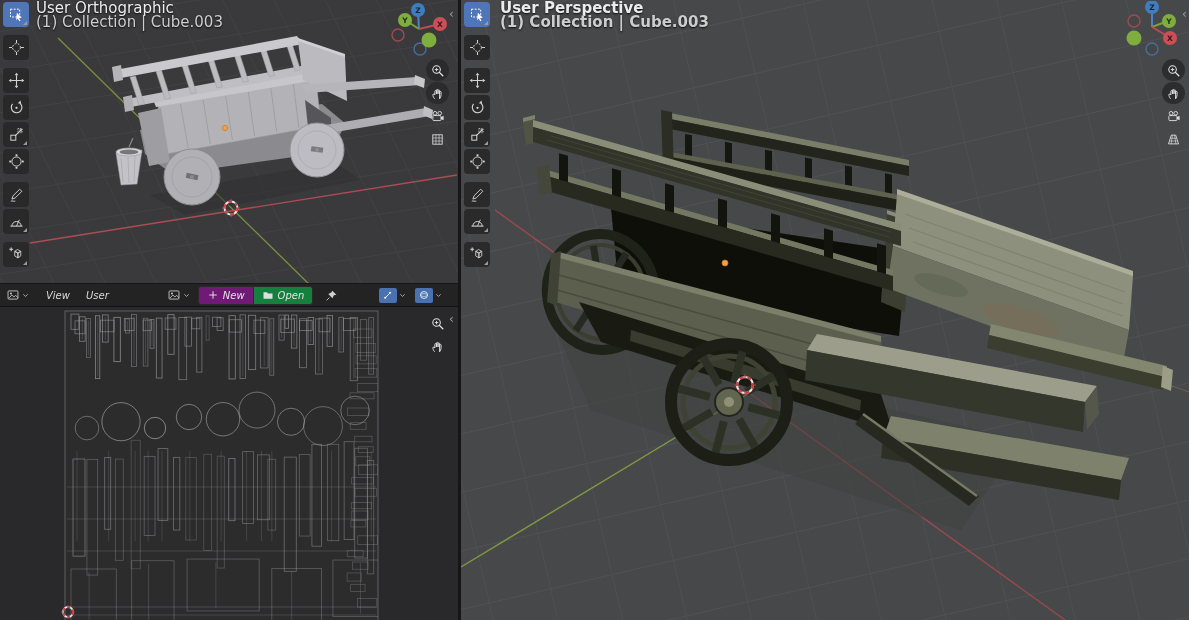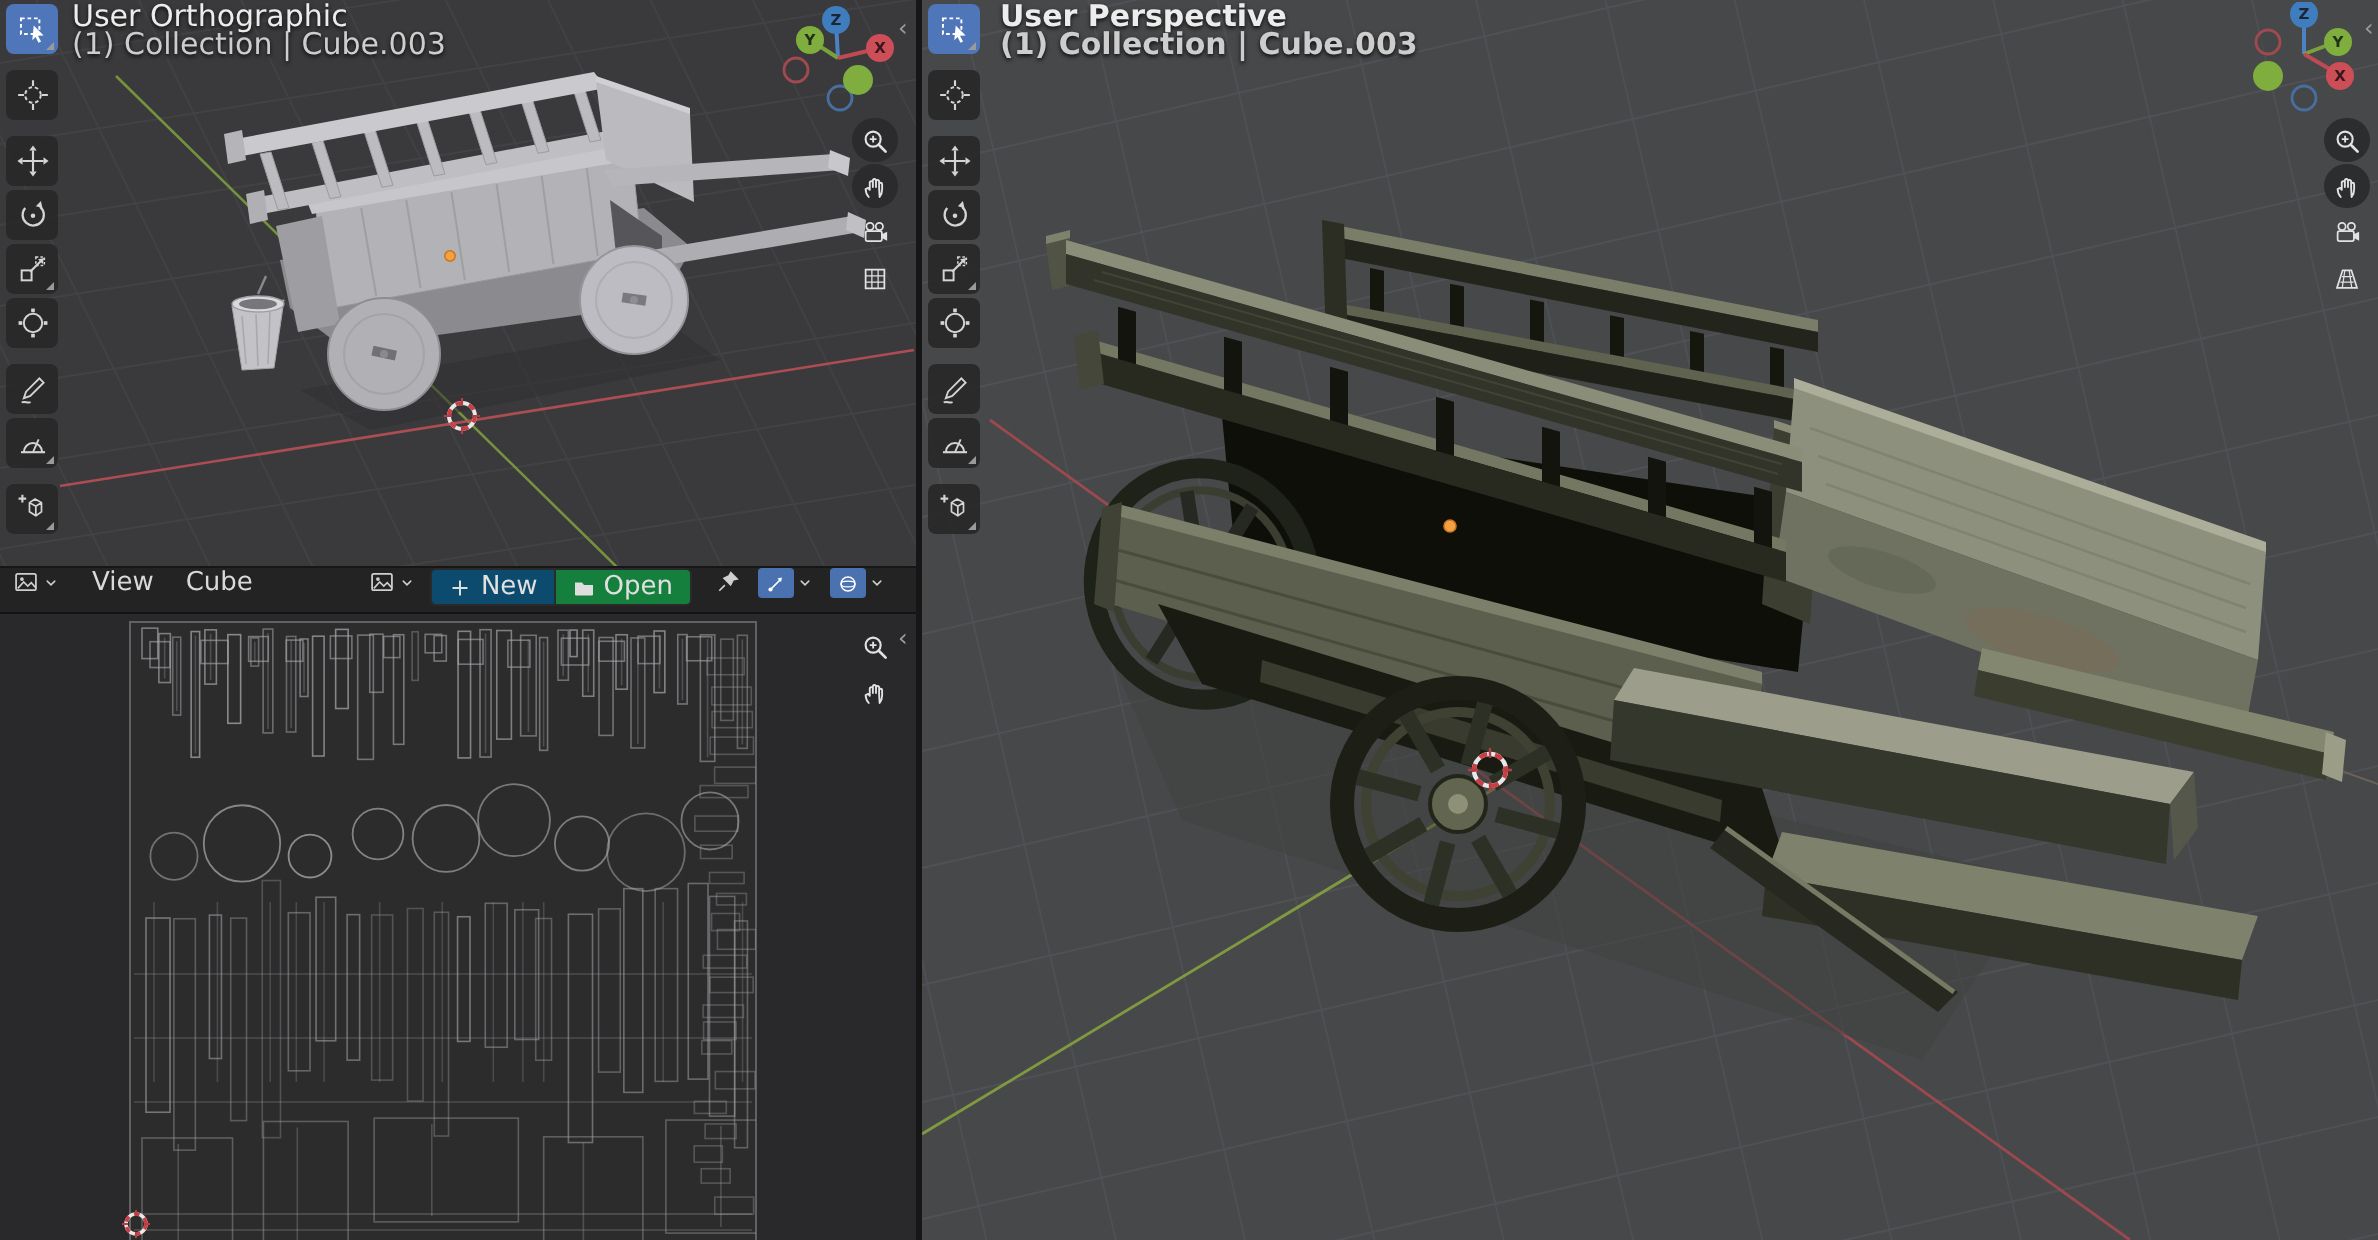--- a/index.html
+++ b/index.html
@@ -25,27 +25,27 @@
   .tbtn.has-sub::after{content:"";position:absolute;right:2px;bottom:2px;width:0;height:0;
         border-left:4px solid transparent;border-bottom:4px solid #9a9a9a;}
   .navcol{position:absolute;display:flex;flex-direction:column;gap:1px;z-index:5;}
   .nbtn{width:23px;height:22px;display:flex;align-items:center;justify-content:center;border-radius:12px;}
   .nbtn.circled{background:rgba(41,41,43,.88);}
   .nbtn svg{width:15px;height:15px;color:#e2e2e2;}
   .gizmo{position:absolute;z-index:5;}
   .edgechev{position:absolute;color:#9c9c9c;font-size:12px;line-height:10px;z-index:6;}
   
   .uvheader{position:absolute;left:0;top:0;width:458px;height:22px;background:#232323;
-            border-bottom:1px solid #131313;display:flex;align-items:flex-start;
-            font-size:13px;color:#d9d9d9;z-index:6;}
+            border-bottom:1px solid #131313;display:flex;align-items:center;
+            font-size:10px;color:#d9d9d9;z-index:6;font-style:italic;}
   .menu{padding:0 8px;cursor:default;}
   .iconbtn{display:flex;align-items:center;gap:1px;padding:0 2px;}
   .iconbtn svg{color:#cfcfcf;}
   .chev{width:9px;height:9px;color:#b0b0b0;}
-  .hbtn{height:17px;background:#0c4a6e;border:1px solid #2a2a2a;display:flex;align-items:center;
+  .hbtn{height:17px;background:#701a75;border:1px solid #2a2a2a;display:flex;align-items:center;
         gap:4px;padding:0 8px;color:#e0e0e0;}
   .hbtn svg{width:12px;height:12px;color:#dedede;}
   #btn-new{border-radius:3px 0 0 3px;}
   #btn-open{border-radius:0 3px 3px 0;margin-left:-1px;background:#15803d;}
   .bluebtn{width:18px;height:15px;background:#4a72b0;border-radius:2px;display:flex;
            align-items:center;justify-content:center;}
   .bluebtn svg{width:12px;height:12px;color:#fff;}
   .uvcanvas{position:absolute;left:0;top:22px;width:458px;height:314px;background:#29292b;}
   .hidden-defs{position:absolute;width:0;height:0;overflow:hidden;}
 </style>
@@ -357,21 +357,21 @@
     <div class="uvheader">
       <div class="iconbtn" style="margin-left:4px;">
         <svg style="width:14px;height:14px;">
             <use href="#icon-image"></use>
           </svg>
         <svg class="chev">
             <use href="#icon-chevron-down"></use>
           </svg>
       </div>
       <div class="menu" style="margin-left:6px;">View</div>
-      <div class="menu">Cube</div>
+      <div class="menu">User</div>
       <div class="iconbtn" style="margin-left:48px;">
         <svg style="width:14px;height:14px;">
             <use href="#icon-image"></use>
           </svg>
         <svg class="chev">
             <use href="#icon-chevron-down"></use>
           </svg>
       </div>
       <div class="hbtn" id="btn-new" style="margin-left:5px;">
         <svg>

